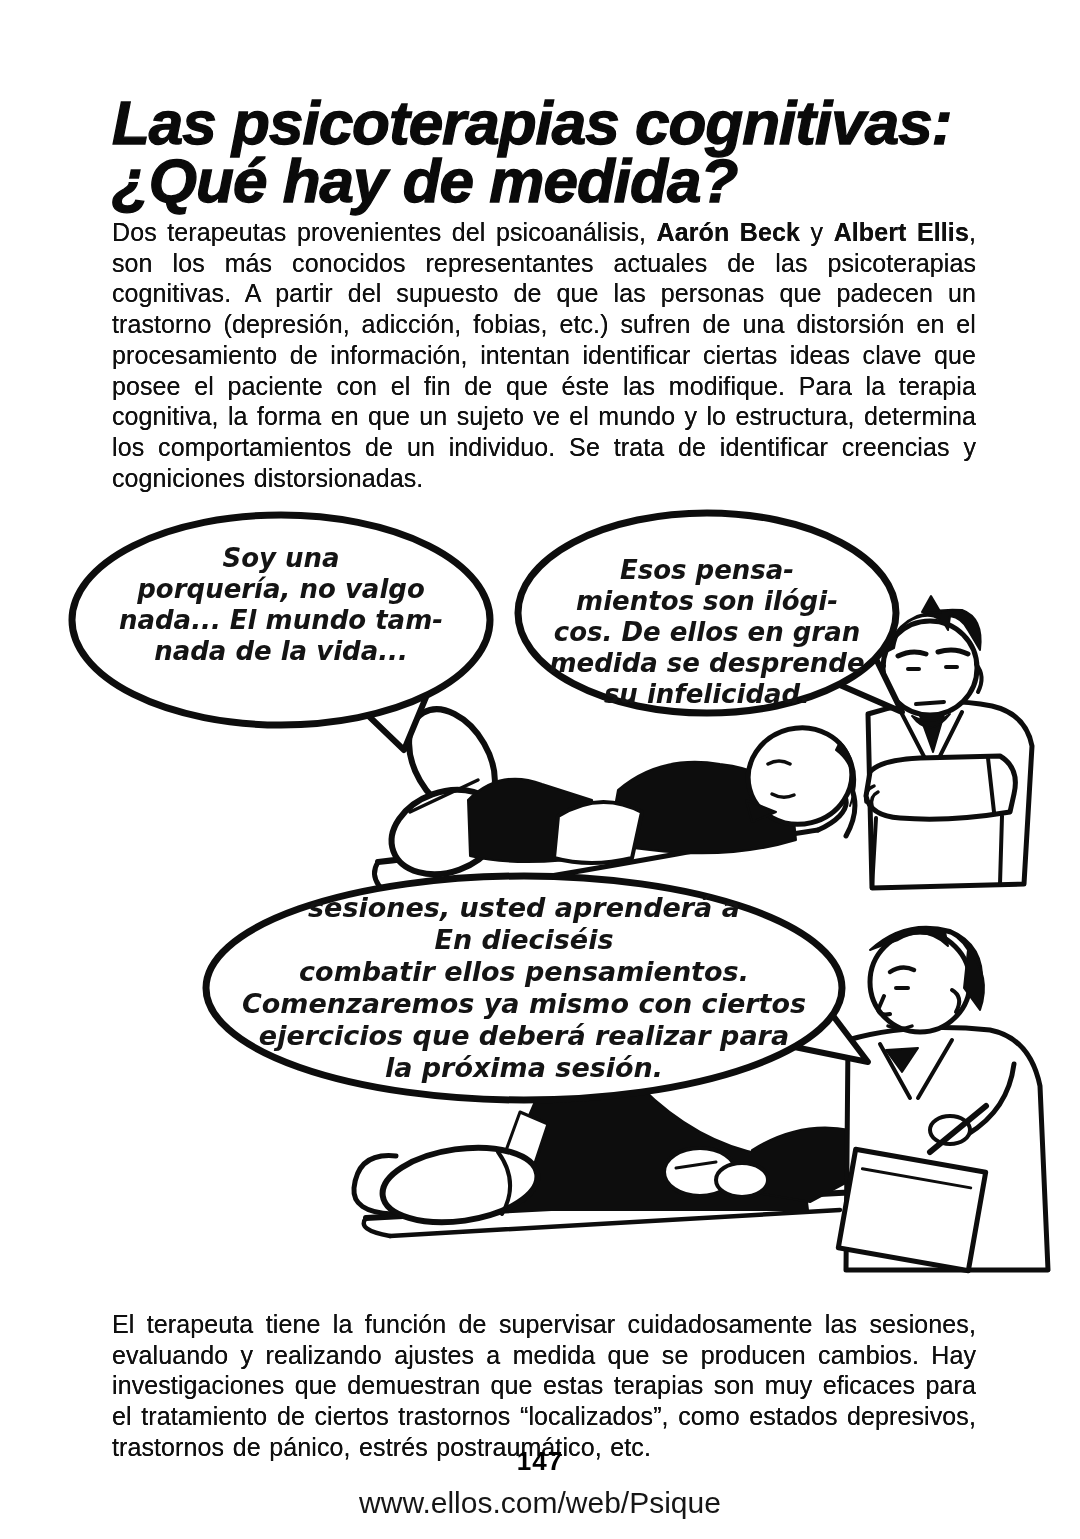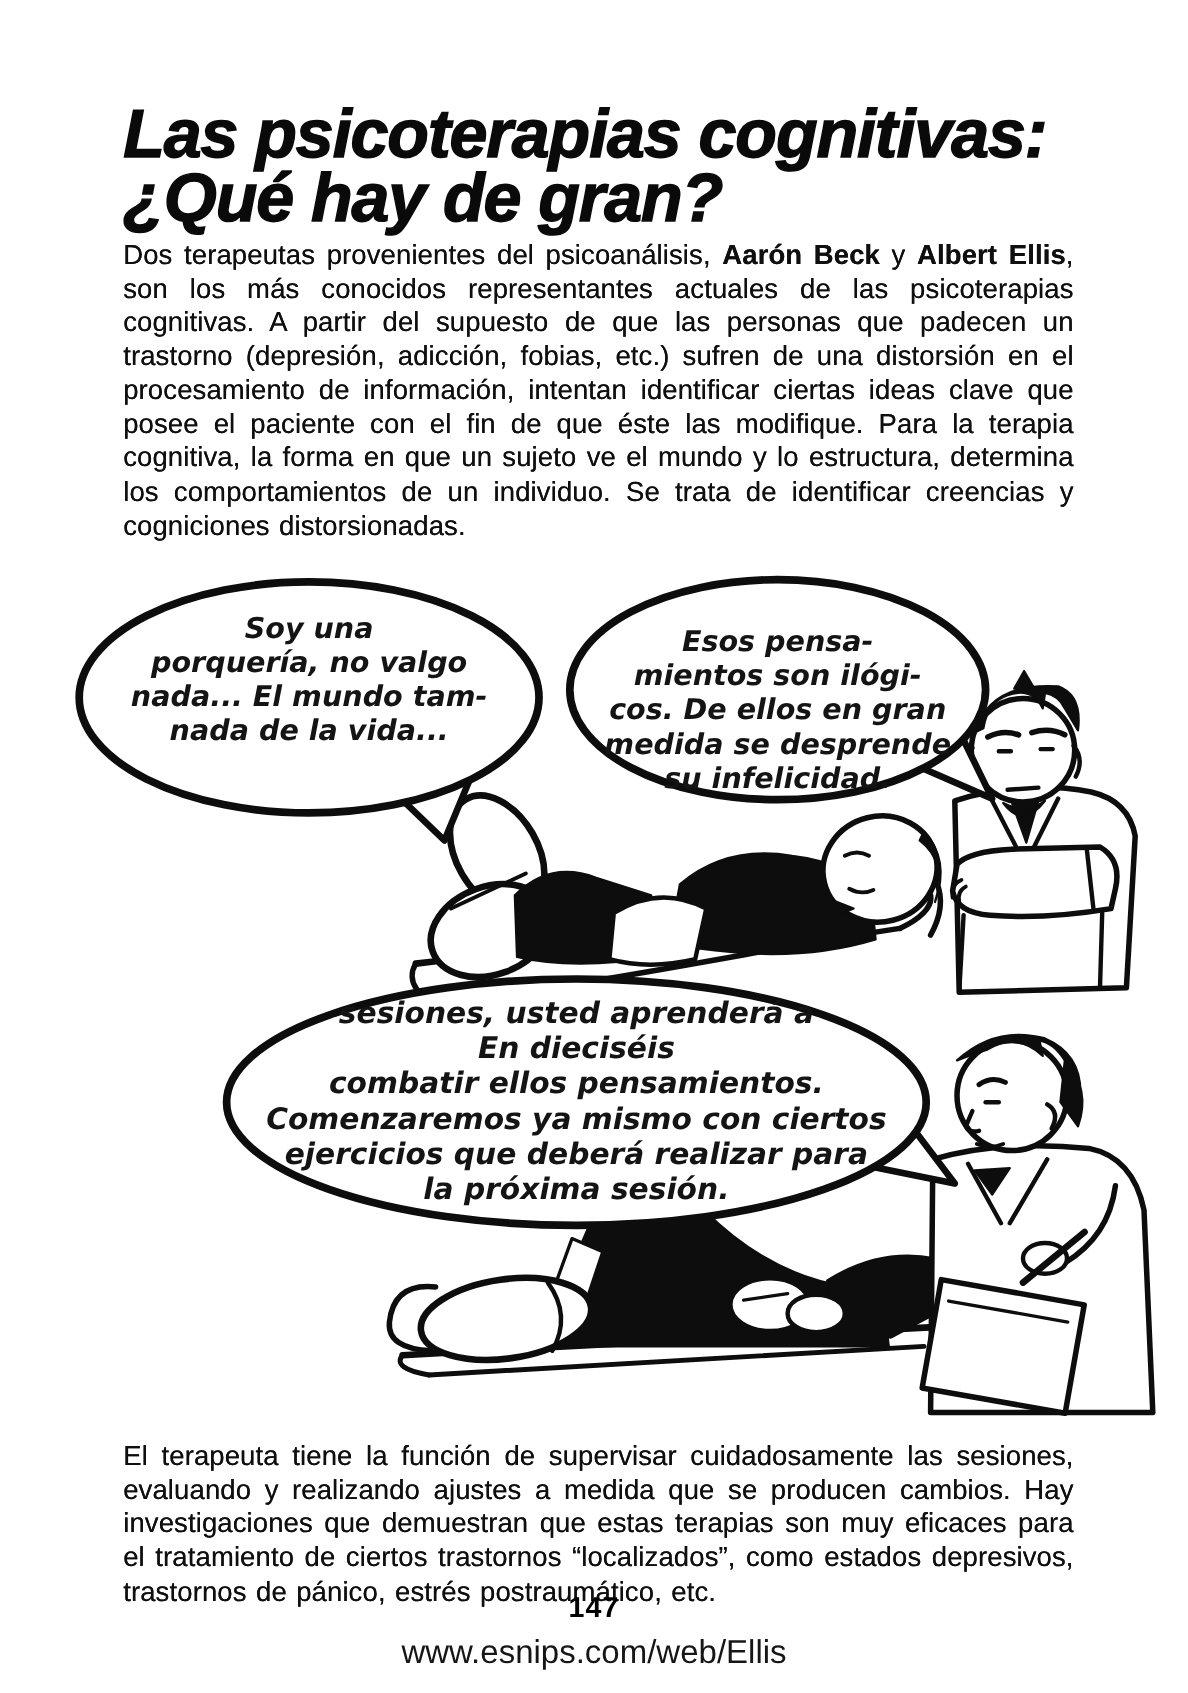--- a/index.html
+++ b/index.html
@@ -15,21 +15,21 @@
     white-space:nowrap;
   }
   .para{
     position:absolute;left:112px;width:864px;
     font-size:25px;line-height:30.7px;text-align:justify;
     color:#0f0f0f;letter-spacing:0.1px;word-spacing:1.5px;
     text-shadow:0 0 0.5px #222;
   }
   #para-intro{top:192px;}
   #para-closing{top:1284px;}
-  .comic{position:absolute;left:0;top:519px;width:1036px;height:772px;}
+  .comic{position:absolute;left:0;top:505px;width:1036px;height:772px;}
   .comic svg{position:absolute;left:0;top:0;}
   .bubble-text{
     position:absolute;text-align:center;
     font-family:"DejaVu Sans",sans-serif;font-style:italic;font-weight:700;
     color:#141414;
   }
   .bubble-text div{white-space:nowrap;}
   #bubble-text-1{left:71px;top:38px;width:420px;font-size:26px;line-height:31px;}
   #bubble-text-2{left:522px;top:31px;width:370px;font-size:26px;line-height:31px;margin-top:19px;}
   #bubble-text-3{left:208px;top:387px;width:632px;font-size:27px;line-height:32px;}
@@ -42,21 +42,21 @@
     font-size:30px;font-weight:400;color:#161616;
   }
 </style>
 </head>
 <body>
 
 <div>
 
   <h1 class="page-title">
     <div>Las psicoterapias cognitivas:</div>
-    <div>¿Qué hay de gran?</div>
+    <div>¿Qué hay de medida?</div>
   </h1>
 
   <p class="para" id="para-intro"><span>Dos terapeutas provenientes del psicoanálisis, </span><b>Aarón Beck</b><span> y </span><b>Albert Ellis</b><span>, son los más conocidos representantes actuales de las psicoterapias cognitivas. A partir del supuesto de que las personas que padecen un trastorno (depresión, adicción, fobias, etc.) sufren de una distorsión en el procesamiento de información, intentan identificar ciertas ideas clave que posee el paciente con el fin de que éste las modifique. Para la terapia cognitiva, la forma en que un sujeto ve el mundo y lo estructura, determina los comportamientos de un individuo. Se trata de identificar creencias y cogniciones distorsionadas.</span></p>
 
   <div class="comic">
     <svg viewBox="0 505 1080 772" width="1080" height="772">
       <g stroke="#0d0d0d" stroke-linecap="round" stroke-linejoin="round" fill="none">
 
         <g>
 
@@ -187,15 +187,15 @@
       <div>combatir ellos pensamientos.</div>
       <div>Comenzaremos ya mismo con ciertos</div>
       <div>ejercicios que deberá realizar para</div>
       <div>la próxima sesión.</div>
     </div>
   </div>
 
   <p class="para" id="para-closing">El terapeuta tiene la función de supervisar cuidadosamente las sesiones, evaluando y realizando ajustes a medida que se producen cambios. Hay investigaciones que demuestran que estas terapias son muy eficaces para el tratamiento de ciertos trastornos “localizados”, como estados depresivos, trastornos de pánico, estrés postraumático, etc.</p>
 
   <div class="page-number">147</div>
-  <div class="site-url">www.esnips.com/web/Ellis</div>
+  <div class="site-url">www.ellos.com/web/Psique</div>
 
 </div>
 
 </body></html>

